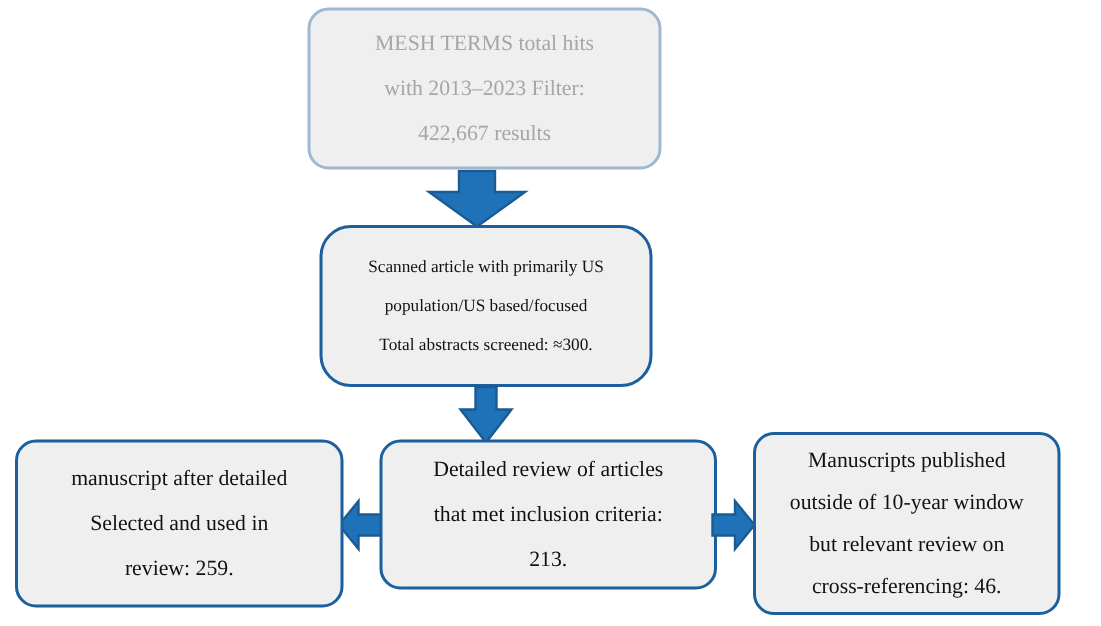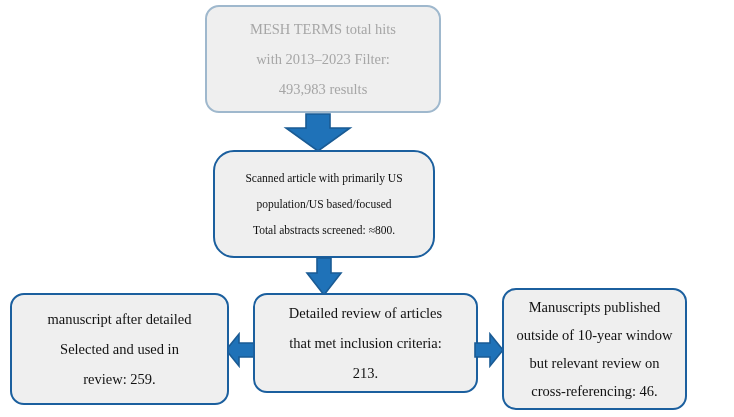--- a/index.html
+++ b/index.html
@@ -72,21 +72,21 @@
     left: 253px;
     top: 293px;
     width: 225px;
     height: 100px;
     font-size: 14.5px;
     line-height: 30px;
   }
   #node-outside {
     left: 502px;
     top: 288px;
-    width: 185px;
+    width: 205px;
     height: 122px;
     font-size: 14.5px;
     line-height: 28px;
   }
 
   
   .arrow {
     position: absolute;
   }
   .arrow svg { display: block; }
@@ -97,33 +97,33 @@
   #arrow-detailed-to-outside { left: 474px; top: 332px; }
 </style>
 </head>
 <body>
 
 <div id="canvas">
 
   <div class="node" id="node-source">
     <span class="line">MESH TERMS total hits</span>
     <span class="line">with 2013–2023 Filter:</span>
-    <span class="line">493,983 results</span>
+    <span class="line">422,667 results</span>
   </div>
 
   <div class="arrow" id="arrow-source-to-screened">
     <svg width="74" height="40" viewBox="0 0 74 40" xmlns="http://www.w3.org/2000/svg">
       <polygon points="25,1 49,1 49,15 69,15 37,38 5,15 25,15" fill="#1f72b8" stroke="#1a5b94" stroke-width="1.6" stroke-linejoin="miter"></polygon>
     </svg>
   </div>
 
   <div class="node" id="node-screened">
     <span class="line">Scanned article with primarily US</span>
     <span class="line">population/US based/focused</span>
-    <span class="line">Total abstracts screened: ≈800.</span>
+    <span class="line">Total abstracts screened: ≈300.</span>
   </div>
 
   <div class="arrow" id="arrow-screened-to-detailed">
     <svg width="38" height="40" viewBox="0 0 38 40" xmlns="http://www.w3.org/2000/svg">
       <polygon points="12,1 26,1 26,16 36,16 19,38 2,16 12,16" fill="#1f72b8" stroke="#1a5b94" stroke-width="1.6" stroke-linejoin="miter"></polygon>
     </svg>
   </div>
 
   <div class="arrow" id="arrow-detailed-to-selected">
     <svg width="30" height="36" viewBox="0 0 30 36" xmlns="http://www.w3.org/2000/svg">

